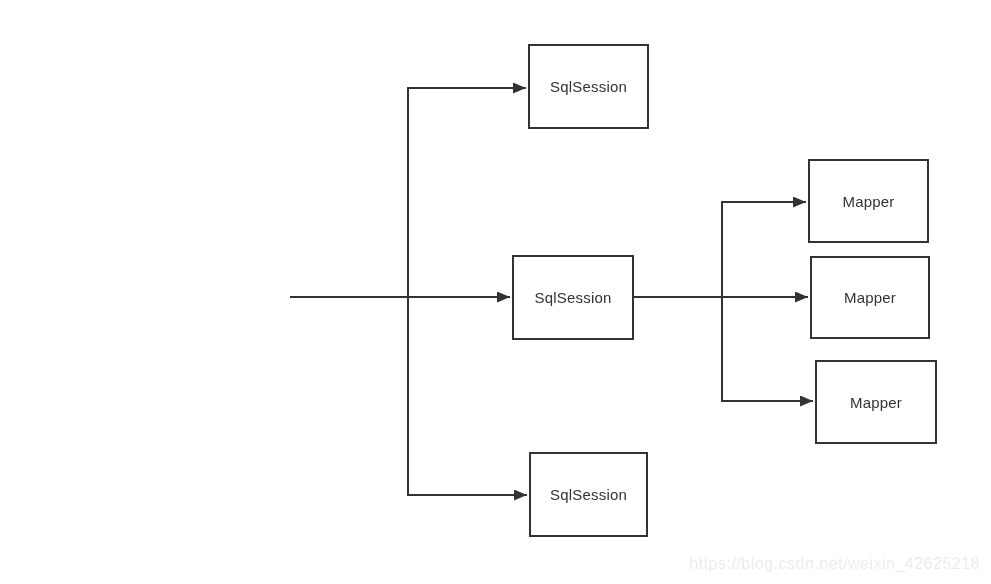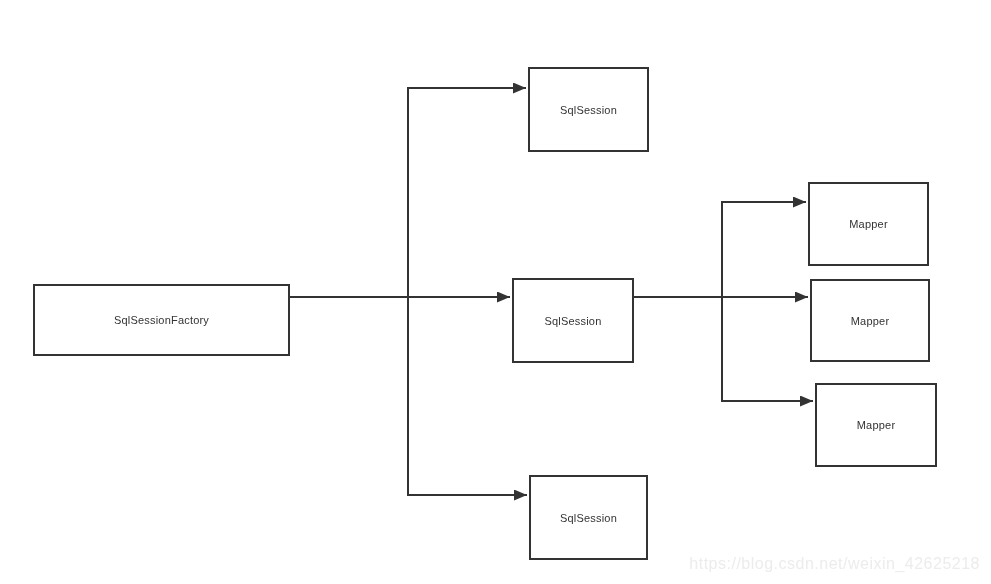--- a/index.html
+++ b/index.html
@@ -24,23 +24,22 @@
   }
   .node {
     position: absolute;
     box-sizing: border-box;
     background: #ffffff;
     border: 2px solid #333333;
     display: flex;
     align-items: center;
     justify-content: center;
     color: #333333;
-    font-size: 11px;
+    font-size: 15px;
     letter-spacing: 0.2px;
-    margin-top: 23px;
   }
   .node-factory        { left: 33px;  top: 261px; width: 257px; height: 72px; }
   .node-session-top    { left: 528px; top: 44px;  width: 121px; height: 85px; }
   .node-session-middle { left: 512px; top: 255px; width: 122px; height: 85px; }
   .node-session-bottom { left: 529px; top: 452px; width: 119px; height: 85px; }
   .node-mapper-top     { left: 808px; top: 159px; width: 121px; height: 84px; }
   .node-mapper-middle  { left: 810px; top: 256px; width: 120px; height: 83px; }
   .node-mapper-bottom  { left: 815px; top: 360px; width: 122px; height: 84px; }
   .watermark {
     position: absolute;
@@ -70,23 +69,20 @@
 
     <path d="M408,297 L408,495 L527,495" stroke="#333333" stroke-width="2" marker-end="url(#arrowhead)"></path>
 
     <path d="M634,297 L722,297 L722,202 L806,202" stroke="#333333" stroke-width="2" marker-end="url(#arrowhead)"></path>
 
     <path d="M634,297 L808,297" stroke="#333333" stroke-width="2" marker-end="url(#arrowhead)"></path>
 
     <path d="M722,297 L722,401 L813,401" stroke="#333333" stroke-width="2" marker-end="url(#arrowhead)"></path>
   </svg>
 
-  <div class="node node-factory">
-    <span>SqlSessionFactory</span>
-  </div>
 
   <div class="node node-session-top">
     <span>SqlSession</span>
   </div>
 
   <div class="node node-session-middle">
     <span>SqlSession</span>
   </div>
 
   <div class="node node-session-bottom">

